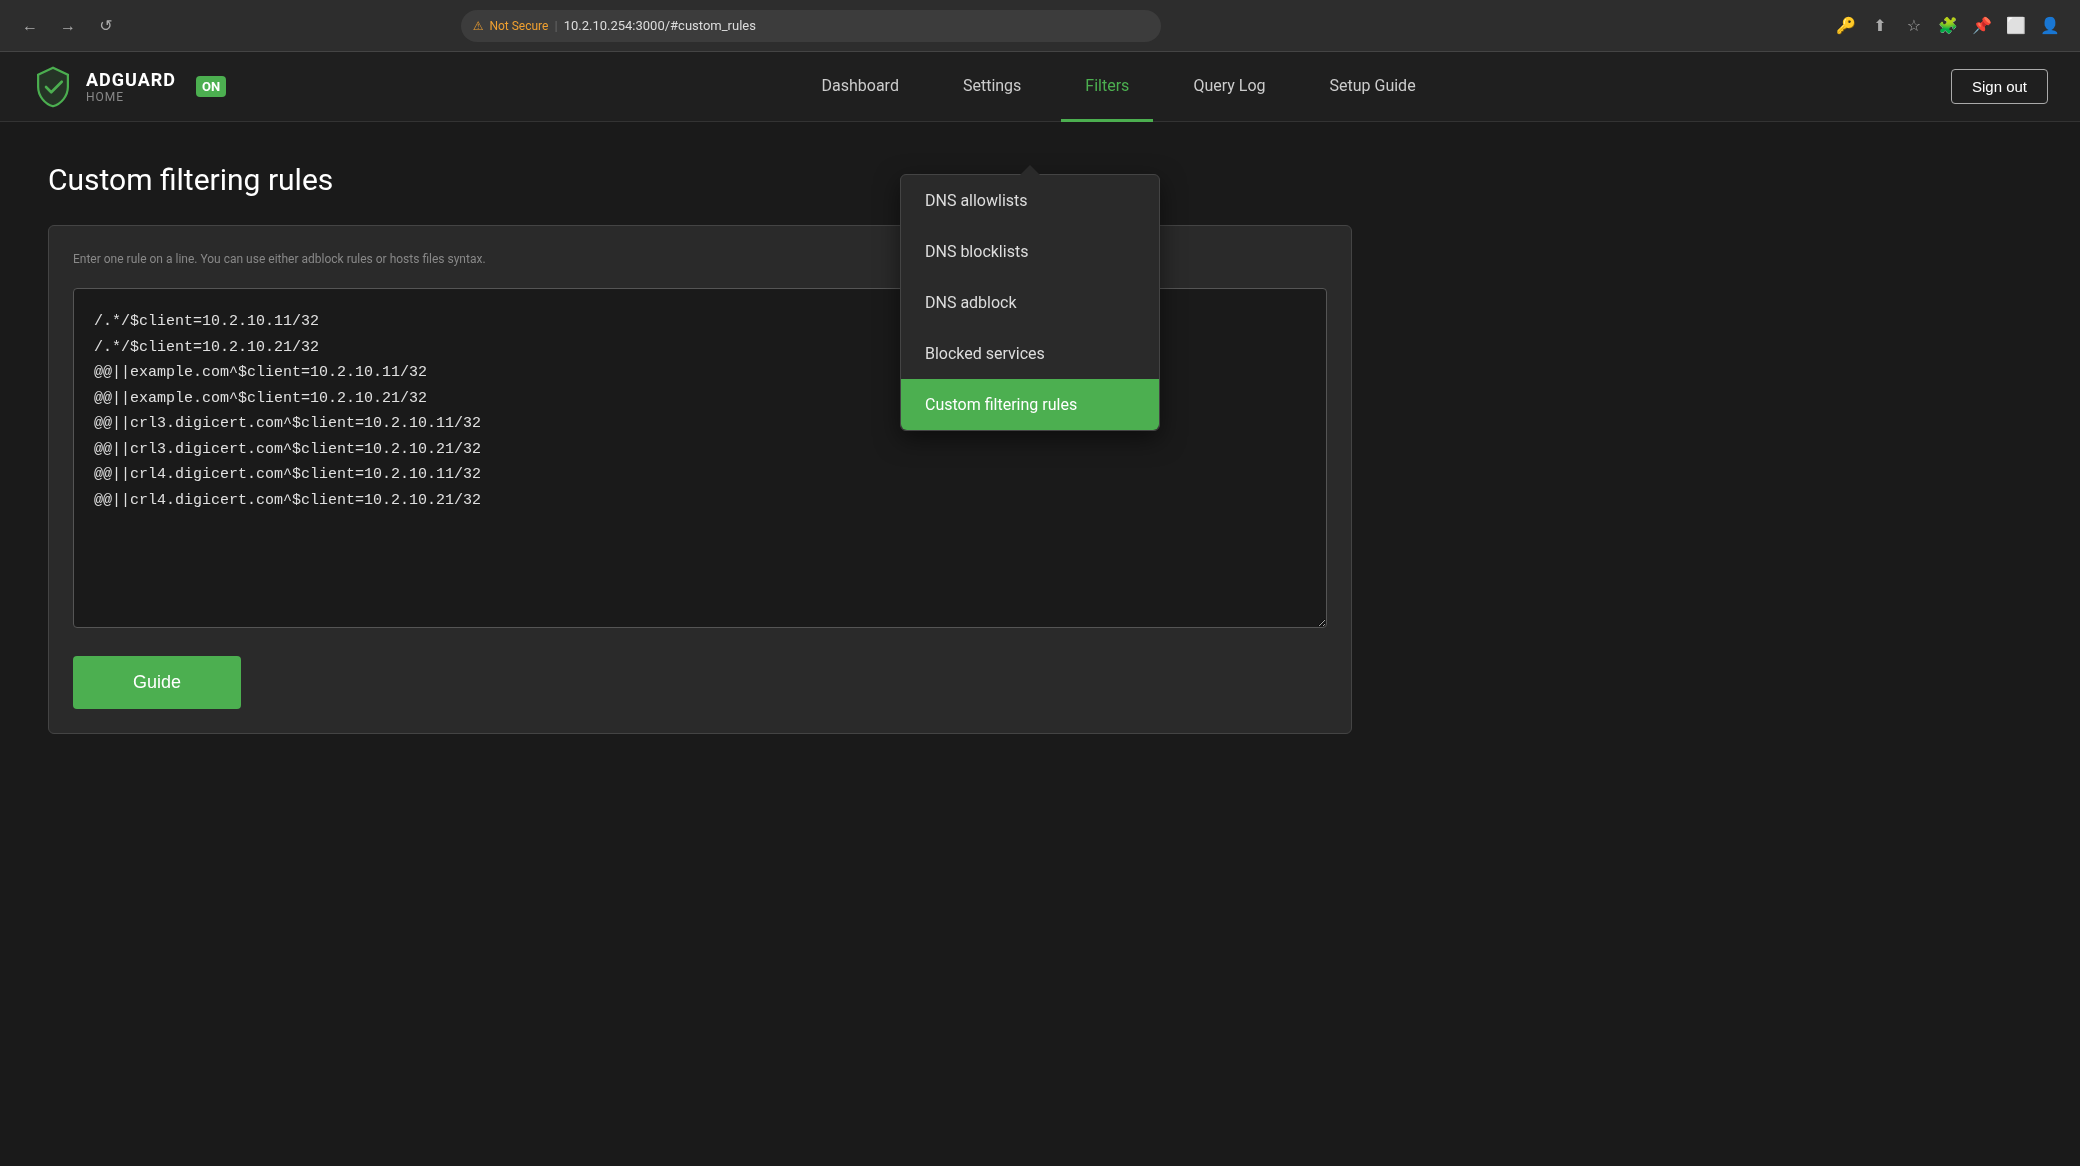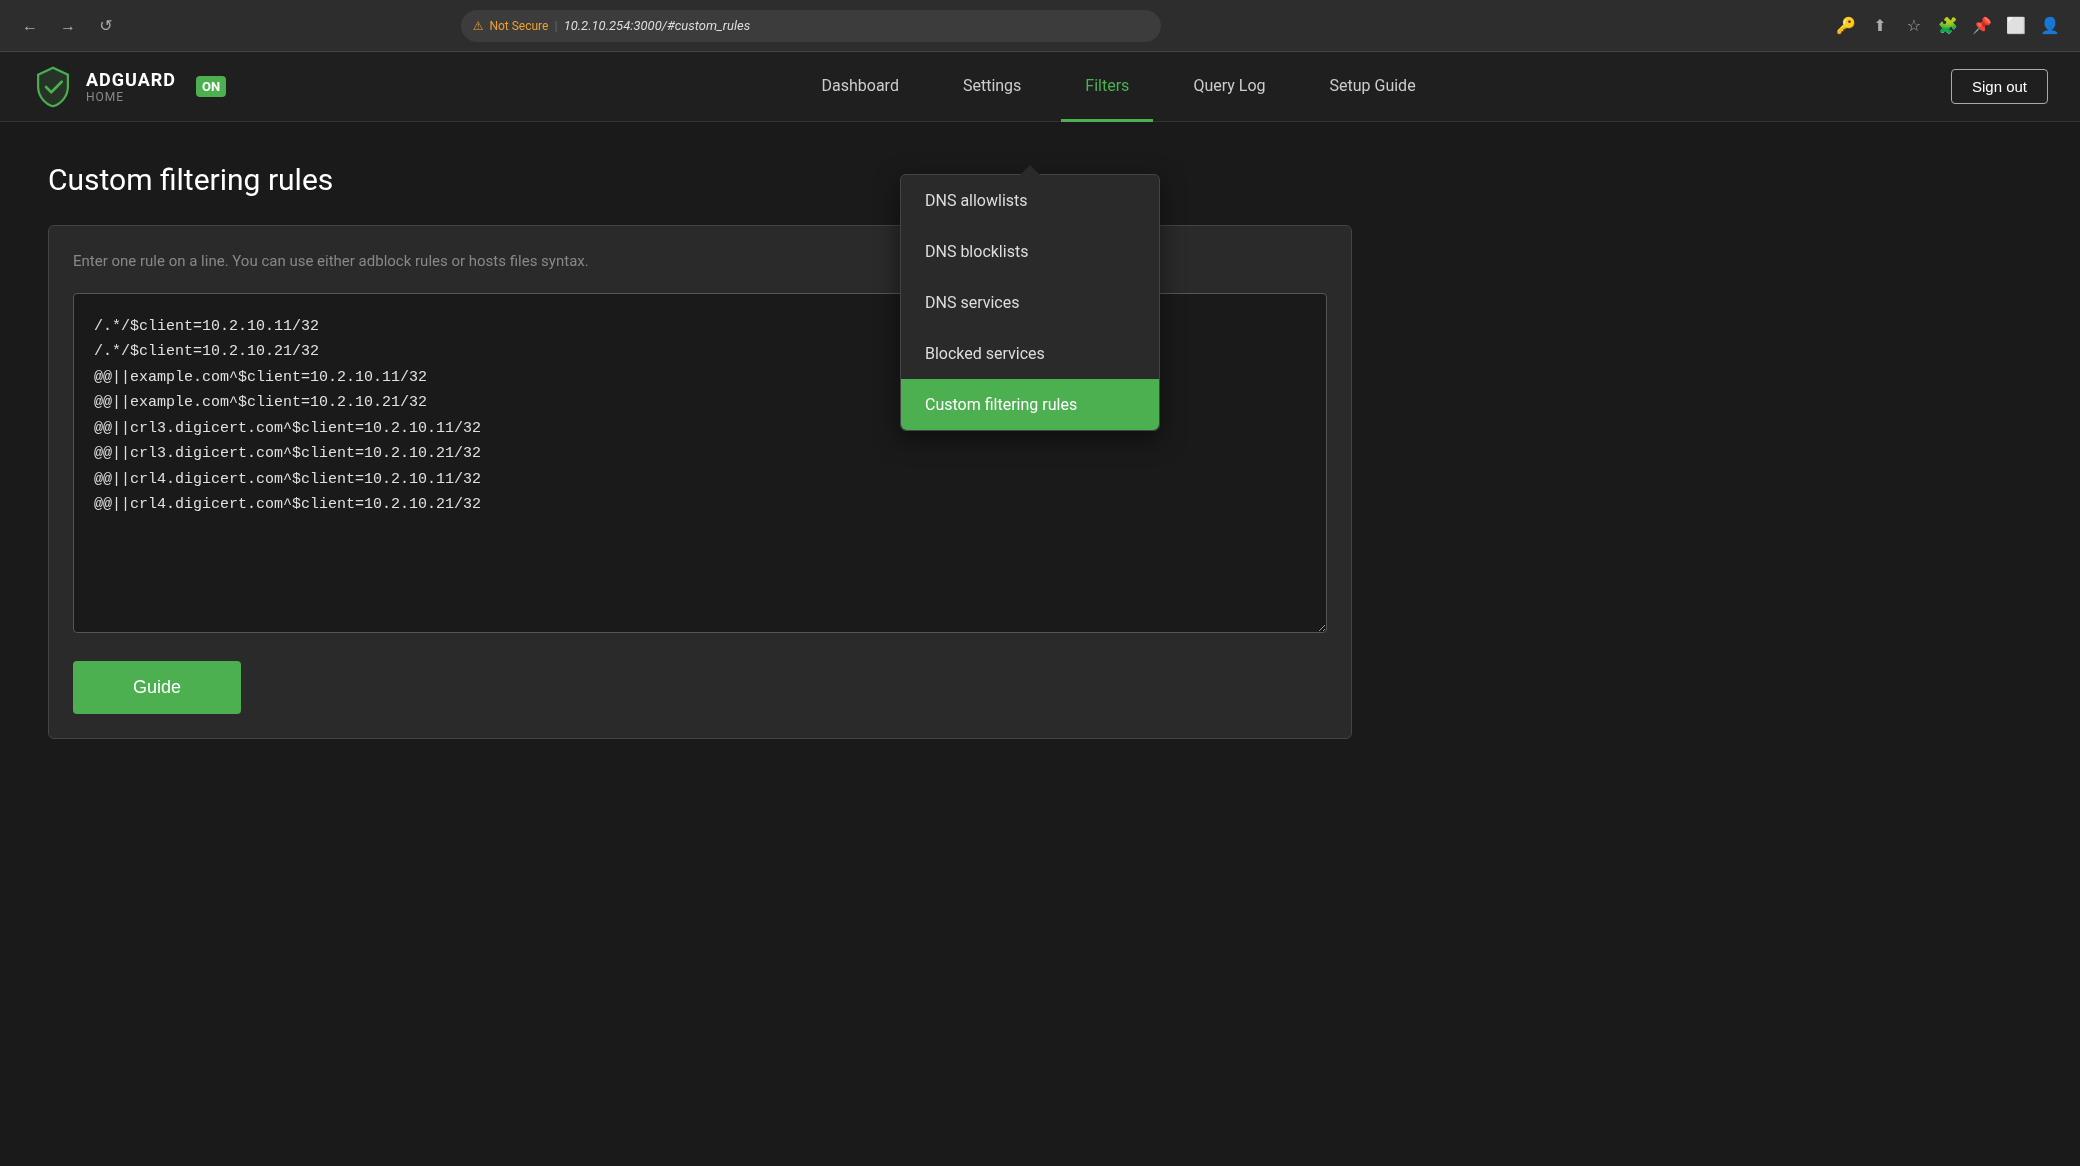--- a/index.html
+++ b/index.html
@@ -45,21 +45,20 @@
       max-width: 700px;
       margin: 0 auto;
     }
     .address-warning {
       color: #f0a030;
       font-size: 12px;
     }
     .address-text {
       color: #ddd;
       font-size: 13px;
-      font-style: italic;
     }
     .browser-actions {
       display: flex;
       gap: 6px;
       margin-left: auto;
     }
     .browser-action-btn {
       width: 28px; height: 28px;
       background: none; border: none; cursor: pointer;
       color: #aaa; font-size: 16px;
@@ -193,21 +192,21 @@
       margin-bottom: 28px;
     }
     .rules-container {
       background: #2a2a2a;
       border: 1px solid #444;
       border-radius: 6px;
       padding: 24px;
     }
     .rules-description {
       color: #888;
-      font-size: 15px;
+      font-size: 12px;
       margin-bottom: 20px;
       line-height: 1.5;
     }
     .rules-textarea {
       width: 100%;
       background: #1a1a1a;
       border: 1px solid #555;
       border-radius: 4px;
       color: #e0e0e0;
       font-family: 'Courier New', Courier, monospace;
@@ -276,21 +275,21 @@
     <a class="nav-item">Query Log</a>
     <a class="nav-item">Setup Guide</a>
   </nav>
 
   <button class="sign-out-btn">Sign out</button>
 
   <div class="dropdown-menu">
     <div class="dropdown-arrow"></div>
     <div class="dropdown-item">DNS allowlists</div>
     <div class="dropdown-item">DNS blocklists</div>
-    <div class="dropdown-item">DNS services</div>
+    <div class="dropdown-item">DNS adblock</div>
     <div class="dropdown-item">Blocked services</div>
     <div class="dropdown-item selected">Custom filtering rules</div>
   </div>
 </div>
 
 <div class="main-content">
   <h1 class="page-title">Custom filtering rules</h1>
 
   <div class="rules-container">
     <p class="rules-description">Enter one rule on a line. You can use either adblock rules or hosts files syntax.</p>

